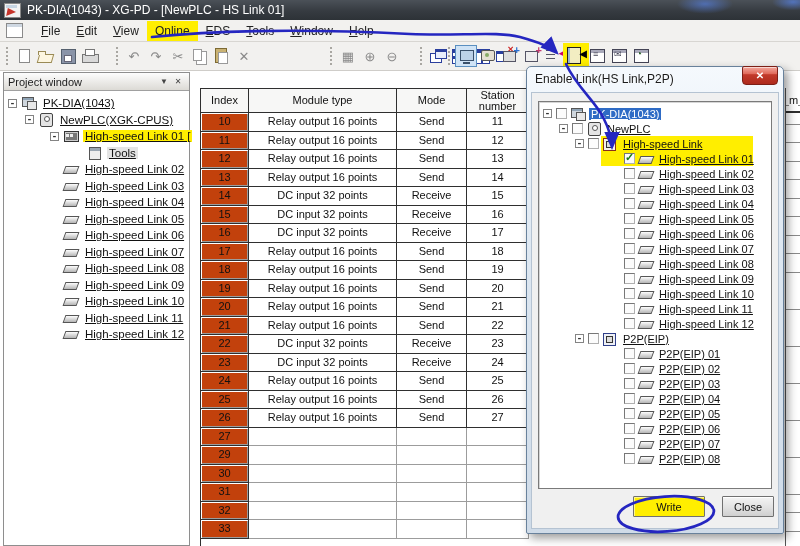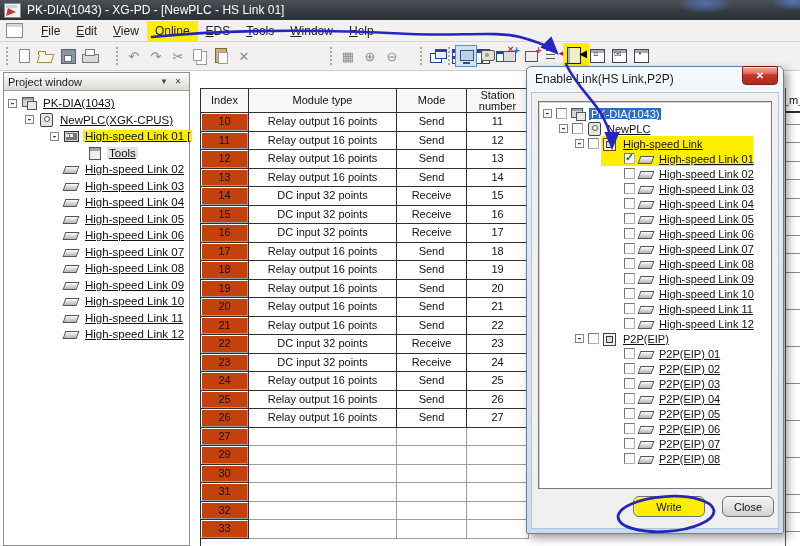--- a/index.html
+++ b/index.html
@@ -121,21 +121,21 @@
   .dt-row{display:flex;align-items:center;height:15px;white-space:nowrap;position:relative;}
   .dt-row>*{position:relative;}
   .dt-row.lv1{padding-left:4px;} .dt-row.lv2{padding-left:20px;} .dt-row.lv3{padding-left:36px;} .dt-row.lv4{padding-left:72px;}
   .cb{width:11px;height:11px;box-sizing:border-box;border:1px solid #b0b0b0;border-top-color:#777;border-left-color:#777;background:#fcfcfc;margin-right:3px;flex:none;}
   .dt-row.on .cb::after{content:"✓";display:block;color:#1c7a1c;font-size:11px;font-weight:bold;margin:-3px 0 0 0;}
   .dt-row .ic{width:15px;height:13px;}
   .dt-row .lbl{font-size:11px;padding:0 2px;}
   .dt-row.sel .lbl{background:var(--selblue,#2e6bc5);color:#fff;}
   .dt-row.hl::before{content:"";position:absolute;left:62px;right:18px;top:0;bottom:0;background:var(--hl,#ffee00);}
   .dlg-btns{position:absolute;left:0;right:0;bottom:10px;height:22px;}
-  .btn{position:absolute;height:21px;box-sizing:border-box;border:1px solid #707070;border-radius:6px;
+  .btn{position:absolute;height:21px;box-sizing:border-box;border:1px solid #707070;border-radius:1px;
        background:linear-gradient(#f4f4f4,#e2e2e2 55%,#cfcfcf);font-size:11px;display:flex;align-items:center;justify-content:center;
        box-shadow:inset 0 1px 0 #fff;}
   .btn-write{left:101px;width:72px;background:var(--hl,#ffee00);box-shadow:inset 1px 1px 0 #fff8;}
   .btn-close{left:190px;width:52px;}
 
   
   .ann{position:absolute;left:0;top:0;width:800px;height:546px;pointer-events:none;z-index:60;}
 </style>
 </head>
 <body>

